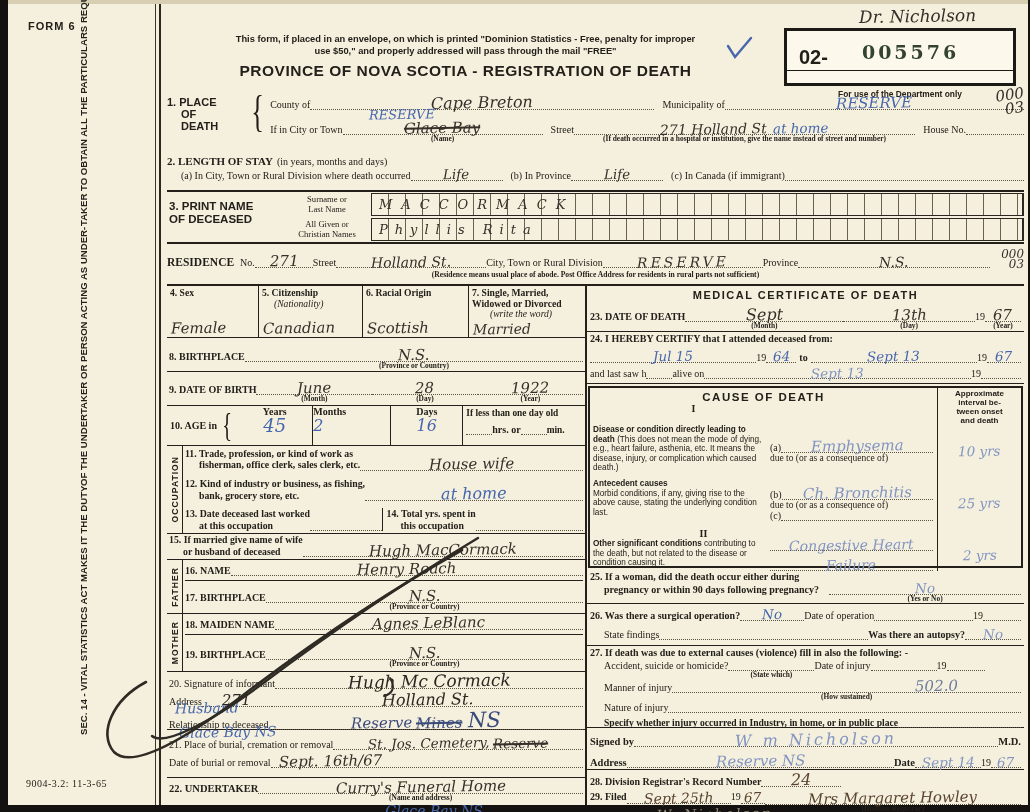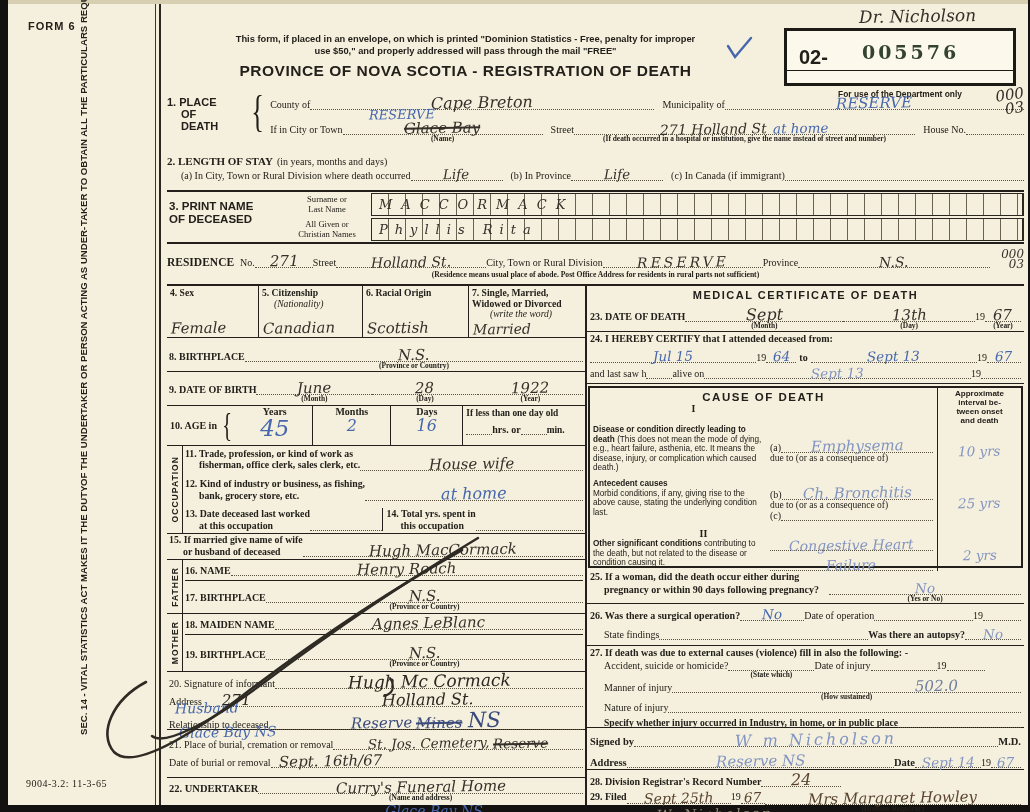--- a/index.html
+++ b/index.html
@@ -312,23 +312,23 @@
           </span>
         </div>
 
         <div class="lrow" style="height:40px;display:flex;padding:0">
           <div style="display:flex;align-items:center;padding-left:3px">
             <span class="L B">10. AGE in</span>
             <span class="brace" style="font-size:34px">{</span>
           </div>
           <div style="width:76px;border-right:1px solid #23201b;text-align:center">
             <div class="L B">Years</div>
-            <span class="hw bl" style="font-size:23px">45</span>
-          </div>
-          <div style="width:78px;border-right:1px solid #23201b;text-align:center">
+            <span class="hw bl" style="font-size:18px">45</span>
+          </div>
+          <div style="width:78px;border-right:1px solid #23201b;text-align:left">
             <div class="L B">Months</div>
             <span class="hw bl" style="font-size:16px">2</span>
           </div>
           <div style="width:72px;border-right:1px solid #23201b;text-align:center">
             <div class="L B">Days</div>
             <span class="hw bl" style="font-size:16px">16</span>
           </div>
           <div style="flex:1;padding:2px 3px">
             <div class="L B" style="font-size:9.4px">If less than one day old</div>
             <div class="r" style="margin-top:6px">

